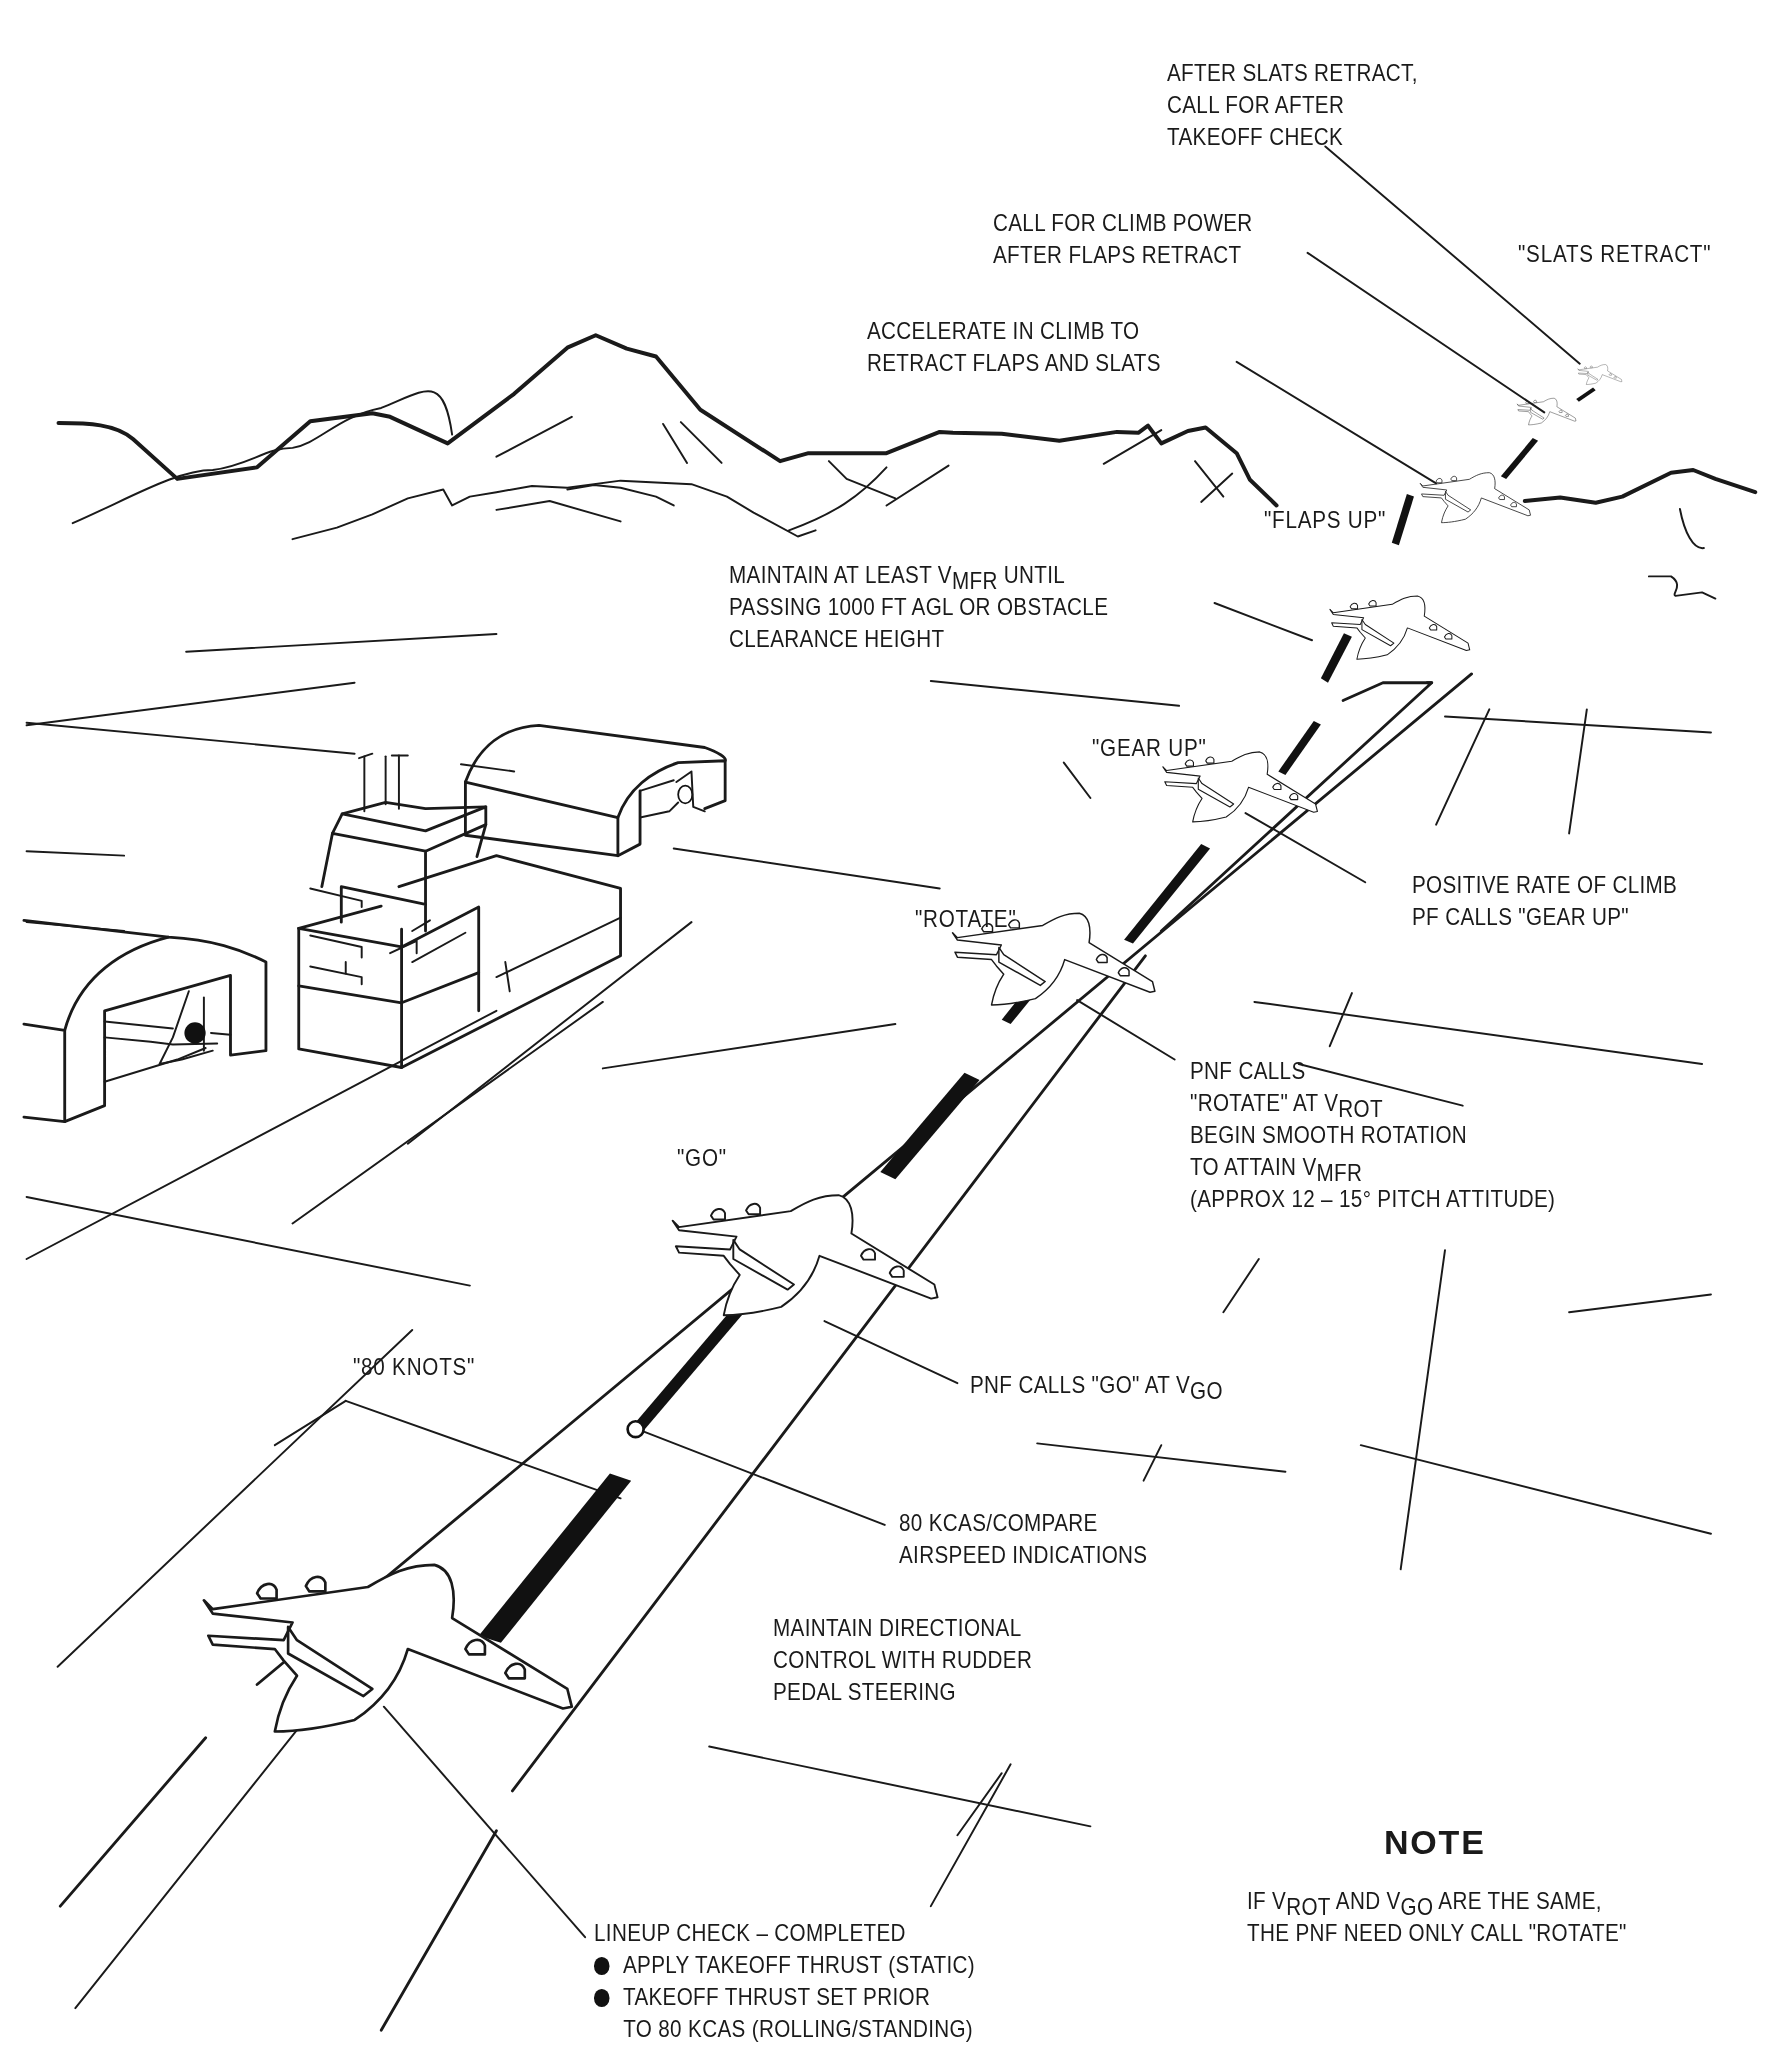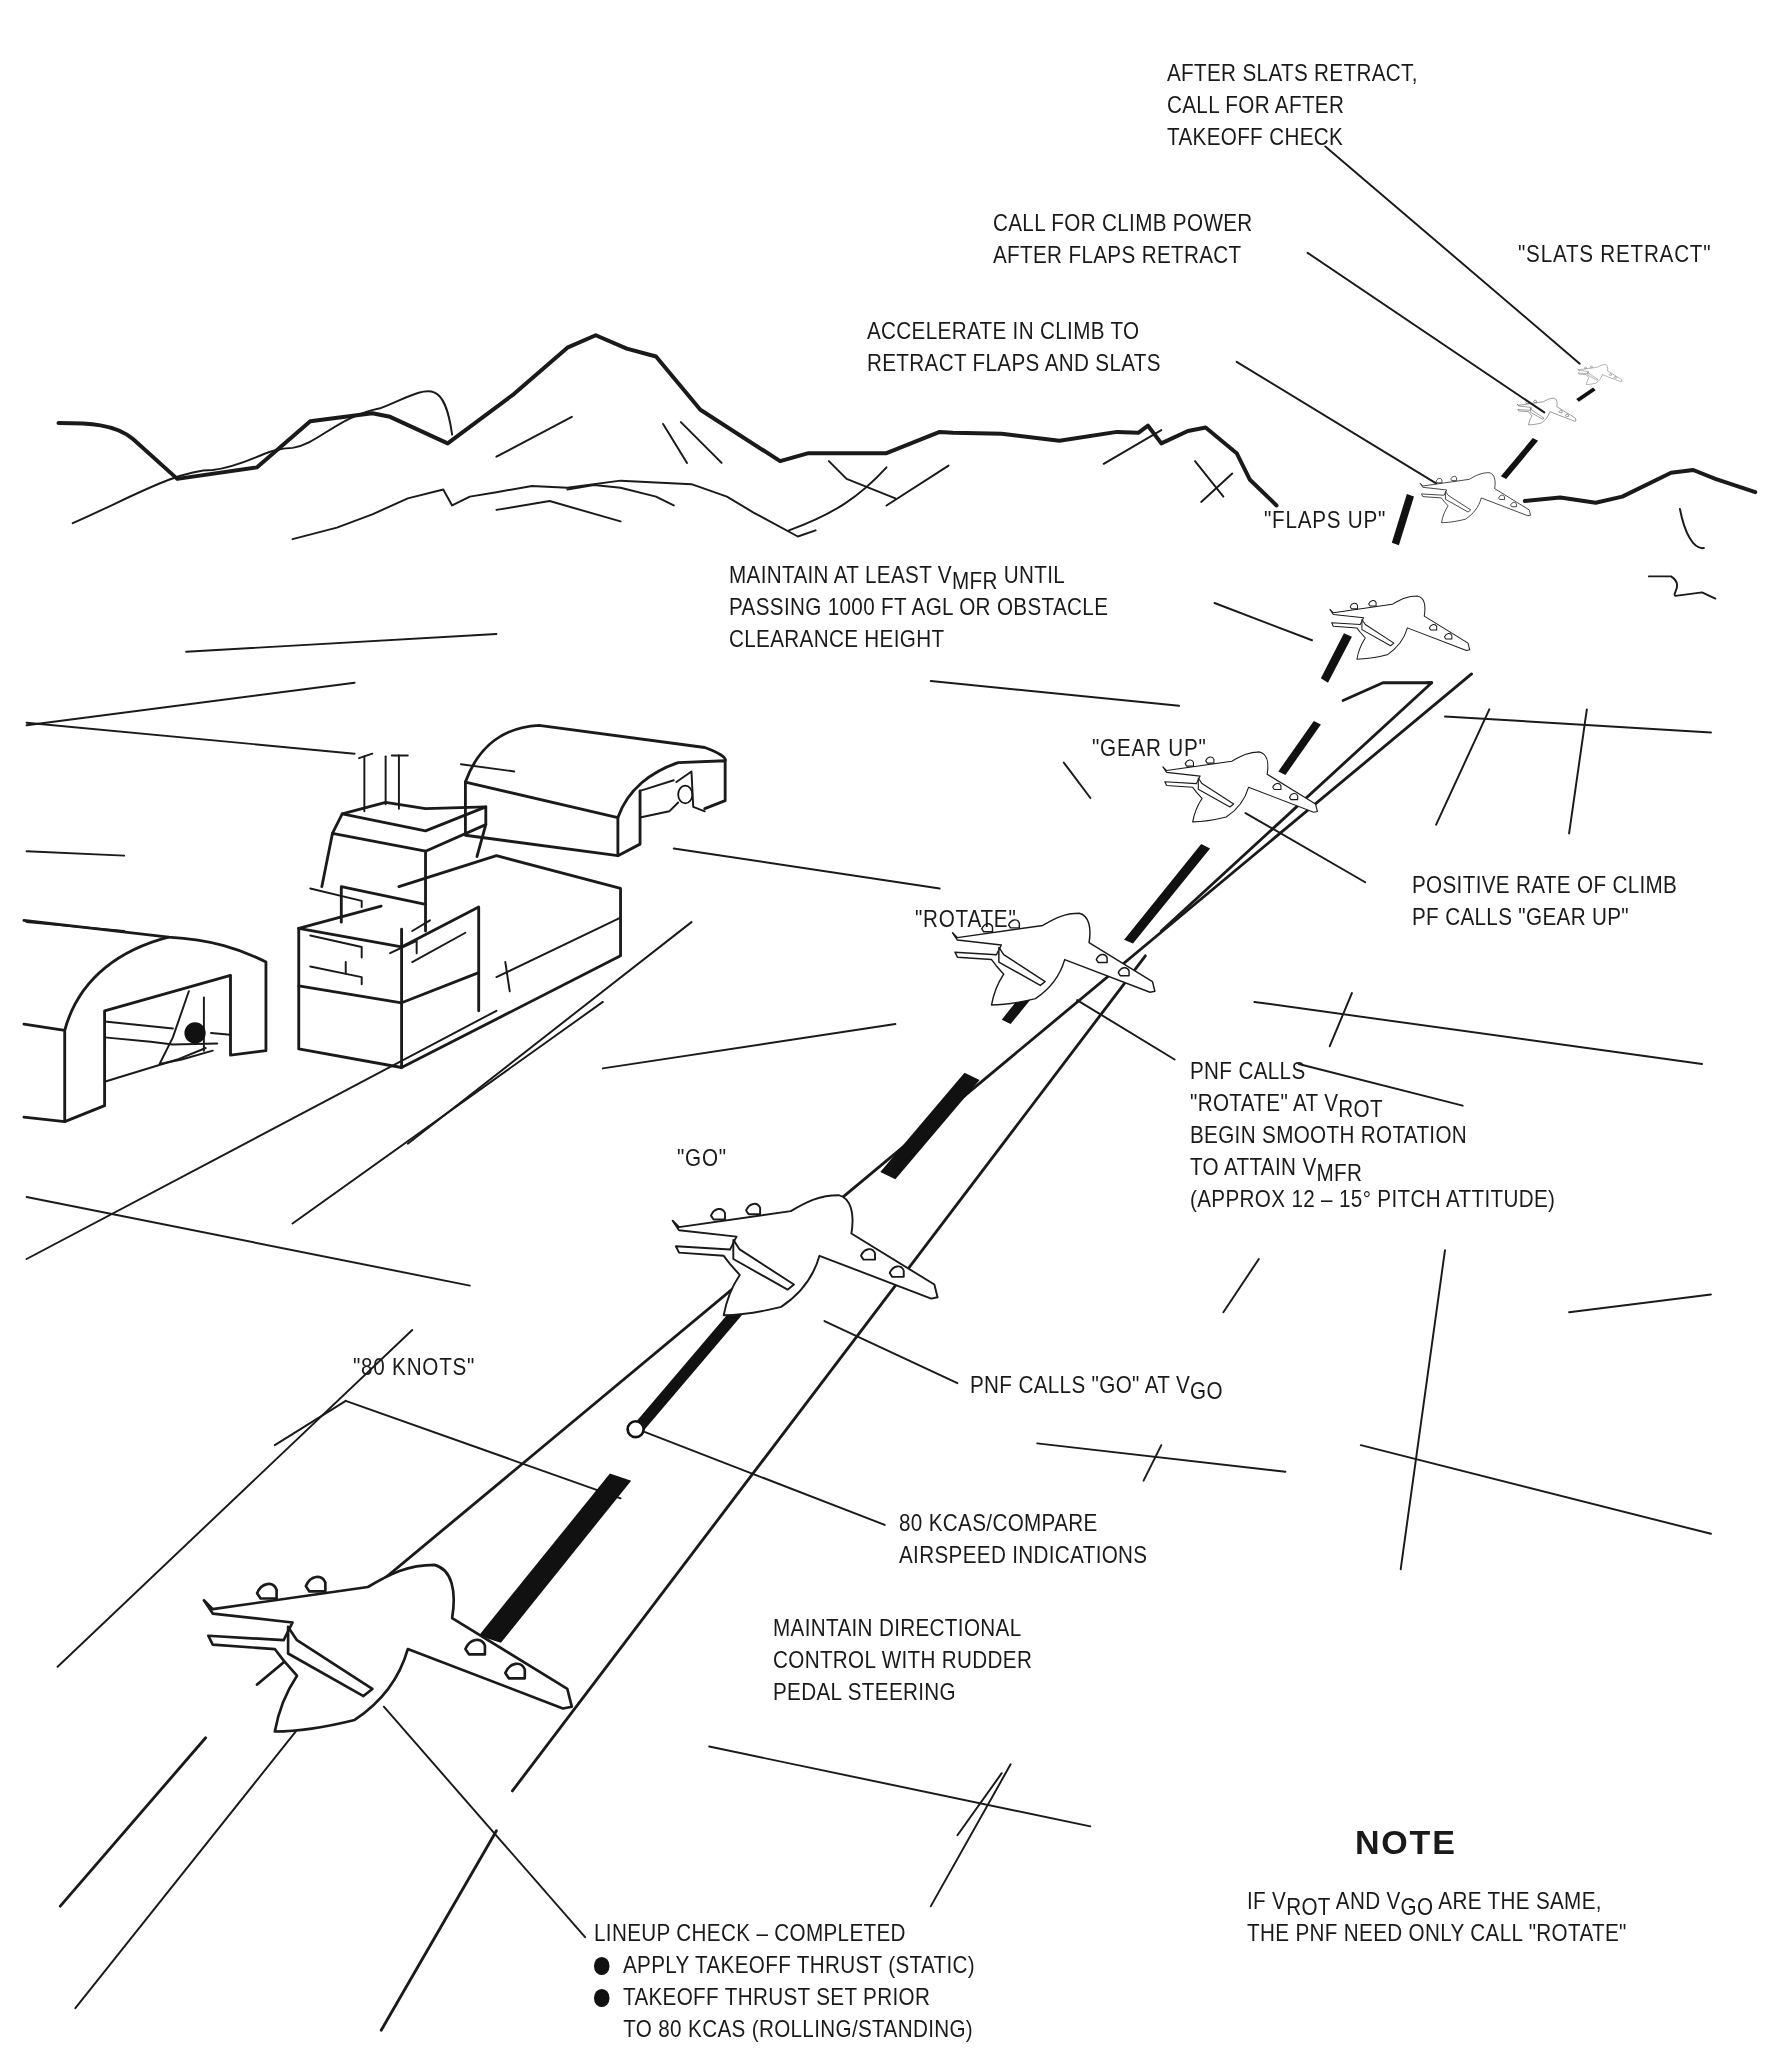--- a/index.html
+++ b/index.html
@@ -312,19 +312,19 @@
   <span class="line">PEDAL STEERING</span>
 </div>
 
 <div class="label" style="left:594px; top:1917px;">
   <span class="line">LINEUP CHECK – COMPLETED</span>
   <span class="line"><span class="bullet"></span><span>APPLY TAKEOFF THRUST (STATIC)</span></span>
   <span class="line"><span class="bullet"></span><span>TAKEOFF THRUST SET PRIOR</span></span>
   <span class="line indent">TO 80 KCAS (ROLLING/STANDING)</span>
 </div>
 
-<div class="note-title" style="left:1355px; top:1823px;">NOTE</div>
+<div class="note-title" style="left:1384px; top:1823px;">NOTE</div>
 
 <div class="label" style="left:1247px; top:1885px;">
   <span class="line"><span>IF V</span><sub>ROT</sub><span> AND V</span><sub>GO</sub><span> ARE THE SAME,</span></span>
   <span class="line">THE PNF NEED ONLY CALL "ROTATE"</span>
 </div>
 
 
 </body></html>

